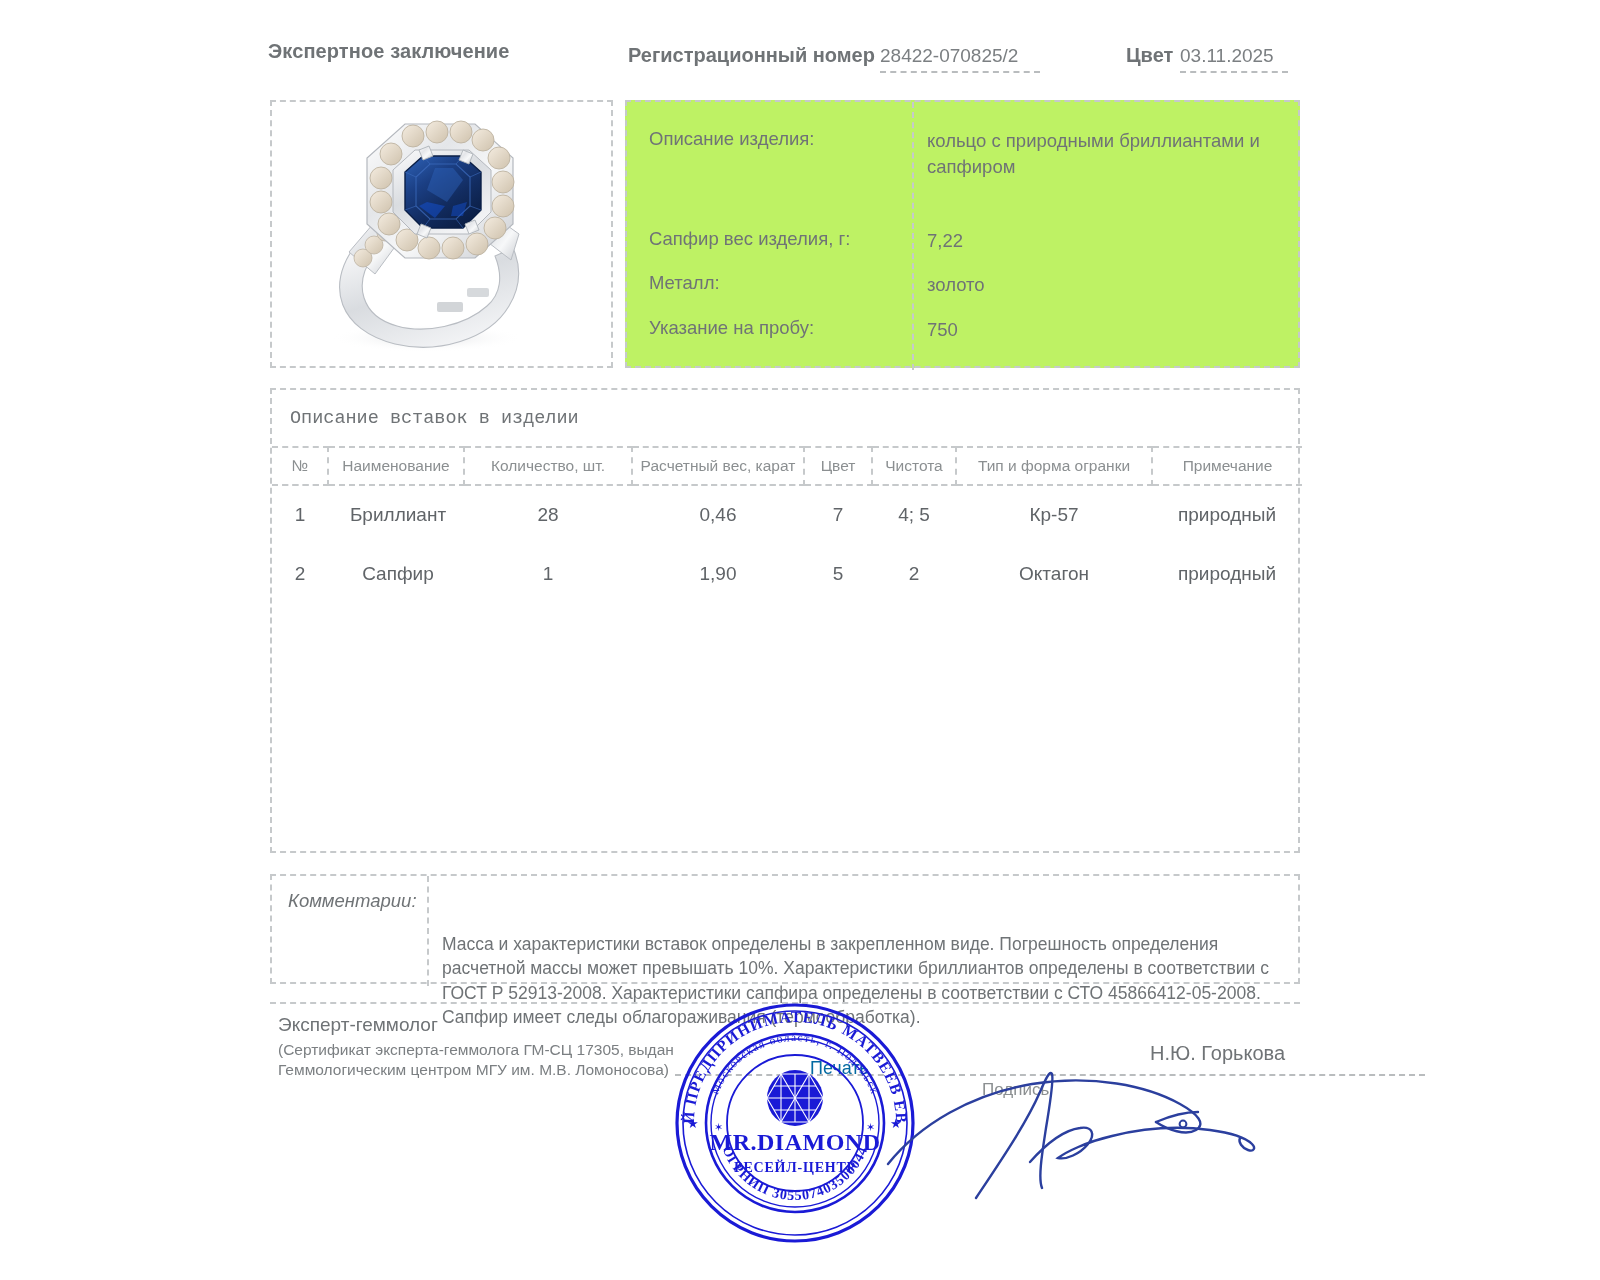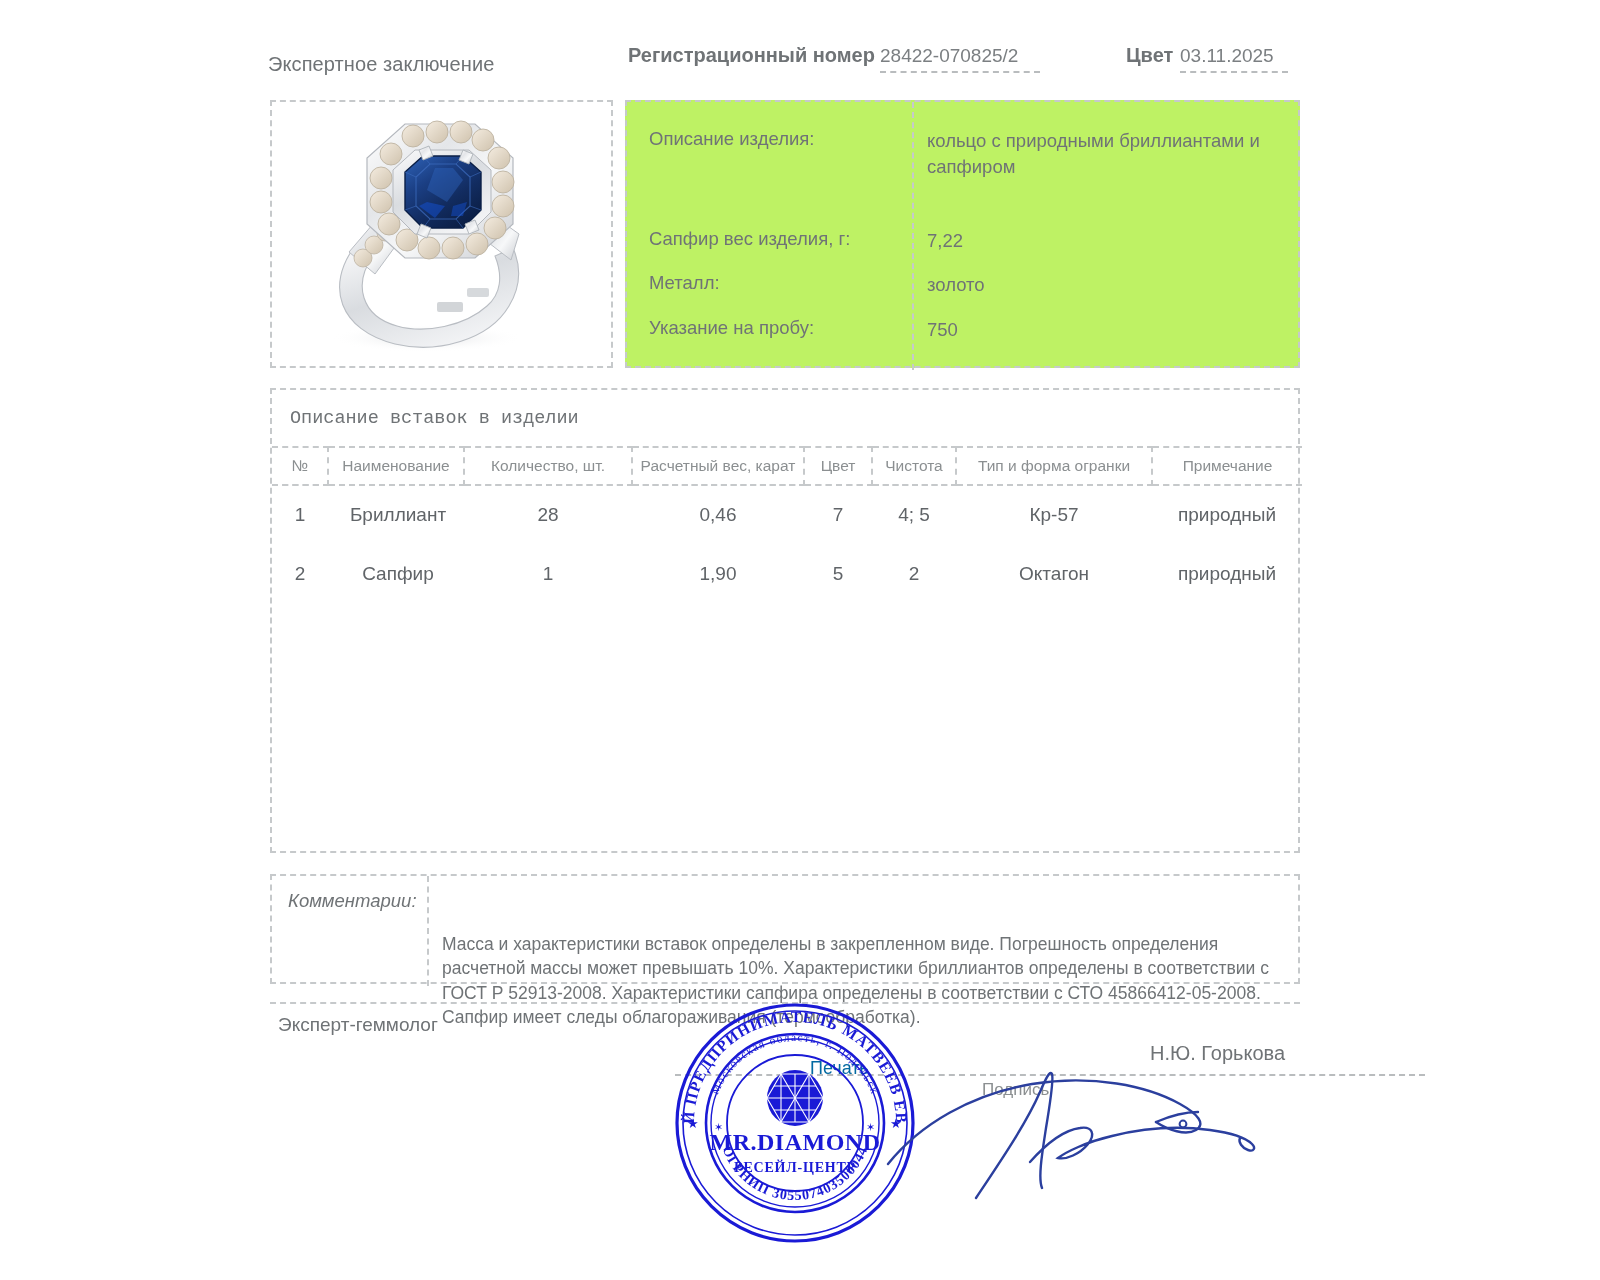--- a/index.html
+++ b/index.html
@@ -25,23 +25,23 @@
   
   .header {
     position: absolute;
     left: 268px;
     top: 38px;
     width: 1032px;
     height: 40px;
   }
   .hdr-title {
     position: absolute;
-    left: 0; top: 15px;
+    left: 0; top: 2px;
     font-size: 20px;
-    font-weight: normal;
+    font-weight: bold;
     color: #6f7376;
     letter-spacing: .1px;
   }
   .hdr-reg-label {
     position: absolute;
     left: 360px; top: 6px;
     font-size: 20px;
     font-weight: bold;
     color: #6f7376;
   }
@@ -506,20 +506,21 @@
   <div class="comments-box">
     <div class="comments-label">Комментарии:</div>
     <div class="comments-divider"></div>
     <div class="comments-text">Масса и характеристики вставок определены в закрепленном виде. Погрешность определения расчетной массы может превышать 10%. Характеристики бриллиантов определены в соответствии с ГОСТ Р 52913-2008. Характеристики сапфира определены в соответствии с СТО 45866412-05-2008. Сапфир имеет следы облагораживания (термообработка).</div>
   </div>
 
   <div class="footer">
     <div class="footer-sep"></div>
 
     <div class="expert-title">Эксперт-геммолог</div>
+    <div class="expert-sub">(Сертификат эксперта-геммолога ГМ-СЦ 17305, выдан Геммологическим центром МГУ им. М.В. Ломоносова)</div>
 
     <div class="stamp-line"></div>
     <div class="stamp-label">Печать</div>
 
     <div class="sign-line"></div>
     <div class="sign-label">Подпись</div>
     <div class="expert-name">Н.Ю. Горькова</div>
 
     <svg class="seal" viewBox="0 0 250 250">
       <defs>

